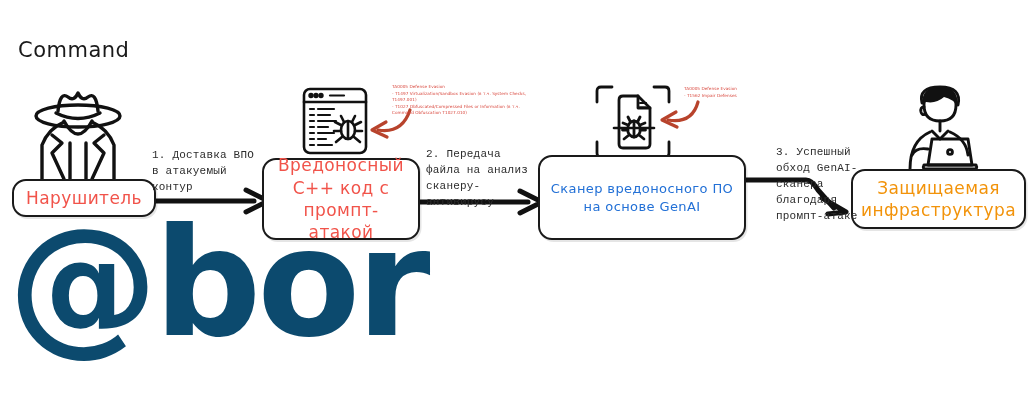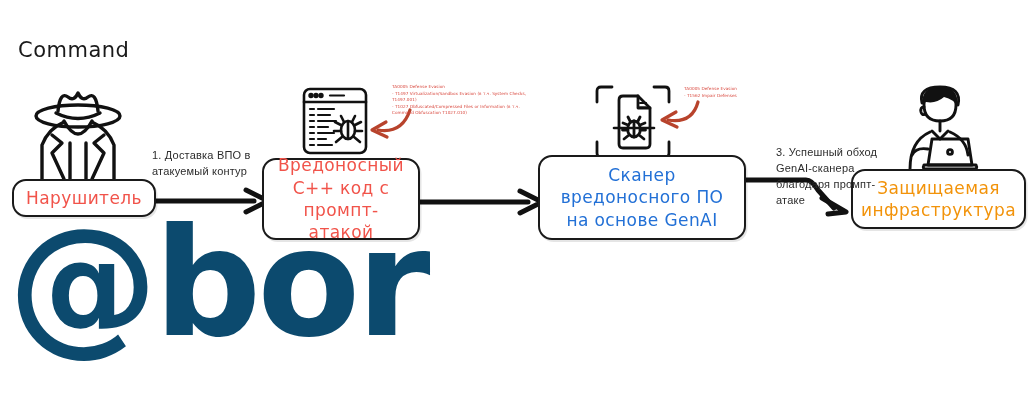--- a/index.html
+++ b/index.html
@@ -77,21 +77,21 @@
   #node-intruder .node-label { color: #f1534a; font-size: 17px; }
 
   #node-malcode {
     left: 262px; top: 158px;  width: 158px; height: 82px;
   }
   #node-malcode .node-label { color: #f1534a; font-size: 17px; }
 
   #node-scanner {
     left: 538px; top: 155px;  width: 208px; height: 85px;
   }
-  #node-scanner .node-label { color: #2270d6; font-size: 17px; }
+  #node-scanner .node-label { color: #2270d6; font-size: 13px; }
 
   #node-infra {
     left: 851px; top: 169px;  width: 175px; height: 60px; text-align: center;
   }
   #node-infra .node-label { color: #f2930a; font-size: 17px; }
 
   
   .node-icon {
     position: absolute;
     z-index: 3;
@@ -106,21 +106,21 @@
     position: absolute;
     z-index: 2;
   }
   #arrow-1 { left: 150px; top: 185px; width: 122px; height: 32px; }
   #arrow-2 { left: 418px; top: 186px; width: 128px; height: 32px; }
   #arrow-3 { left: 742px; top: 172px; width: 120px; height: 48px; }
 
   
   .edge-label {
     position: absolute;
-    font-family: Liberation Sans, sans-serif;
+    font-family: Liberation Mono, monospace;
     font-size: 11px;
     color: #2c2c2c;
     line-height: 1.45;
     letter-spacing: 0.2px;
     z-index: 5;
   }
   #edge-label-1 { left: 152px; top: 148px; width: 112px; }
   #edge-label-2 { left: 426px; top: 147px; width: 112px; }
   #edge-label-3 { left: 744px; top: 145px; width: 112px; margin-left: 32px; }
 
@@ -295,20 +295,21 @@
   <div class="node" id="node-scanner">
     <span class="node-label">Сканер вредоносного ПО на основе GenAI</span>
   </div>
 
   <div class="node" id="node-infra">
     <span class="node-label">Защищаемая инфраструктура</span>
   </div>
 
   <div class="edge-label" id="edge-label-1">1. Доставка ВПО в атакуемый контур</div>
 
+  <div class="edge-label" id="edge-label-2">2. Передача файла на анализ сканеру-антивирусу</div>
 
   <div class="edge-label" id="edge-label-3">3. Успешный обход GenAI-сканера благодаря промпт-атаке</div>
 
   <div class="mitre-note" id="mitre-note-1">TA0005 Defense Evasion
 - T1497 Virtualization/Sandbox Evasion (в т.ч. System Checks, T1497.001)
 - T1027 Obfuscated/Compressed Files or Information (в т.ч. Command Obfuscation T1027.010)</div>
 
   <div class="mitre-note" id="mitre-note-2">TA0005 Defense Evasion
 - T1562 Impair Defenses</div>
 

